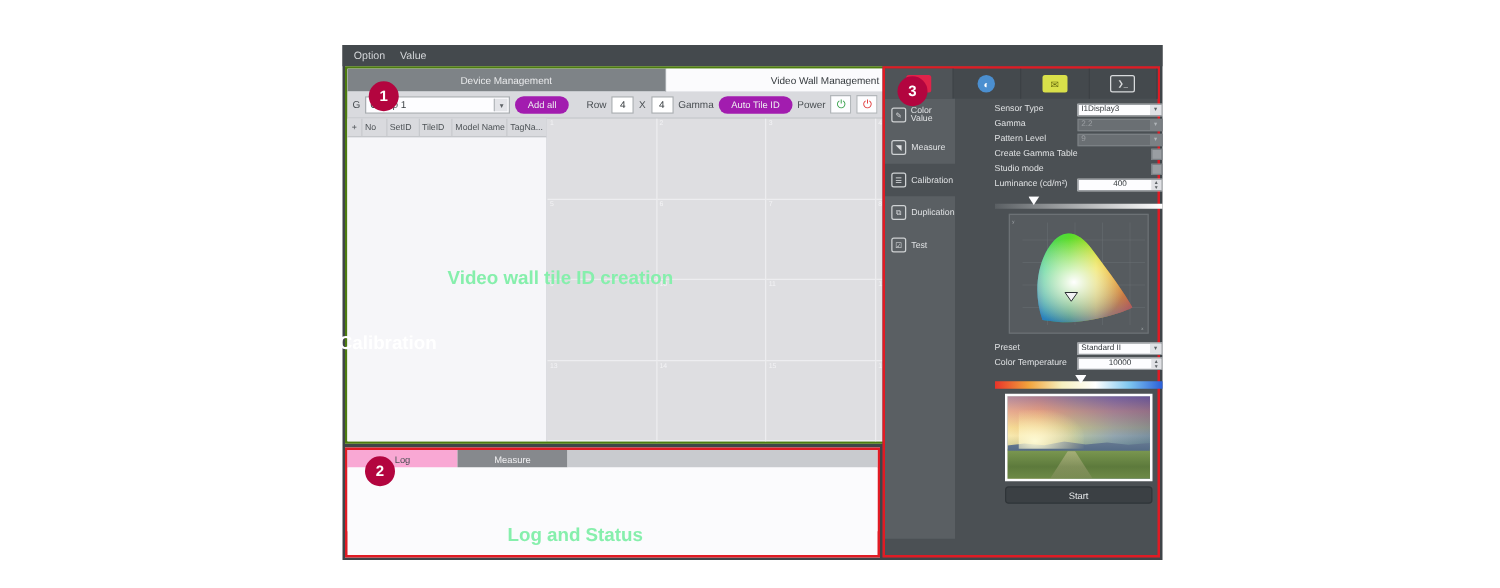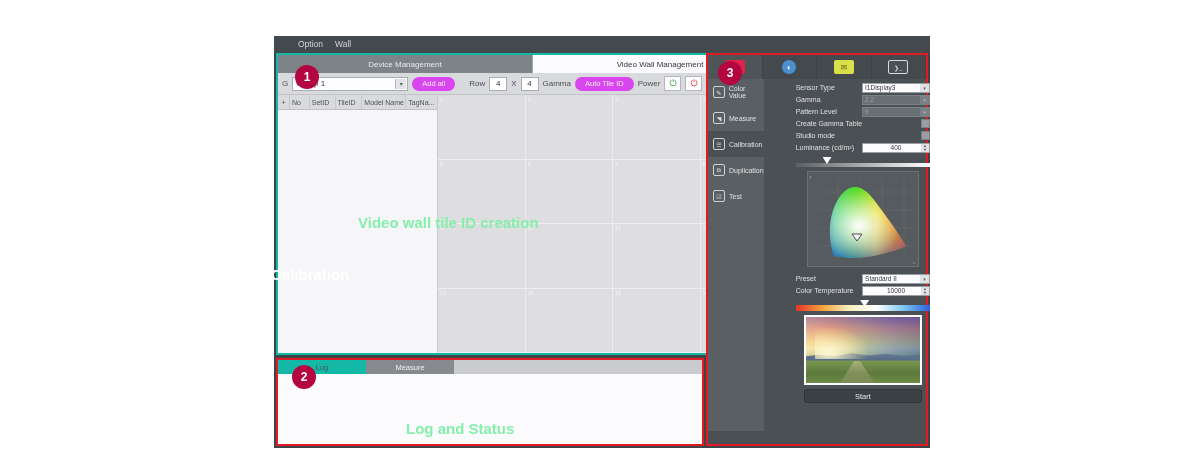--- a/index.html
+++ b/index.html
@@ -23,31 +23,31 @@
   
   .app {
     position: absolute; left: 274px; top: 36px;
     width: 656px; height: 412px;
     background: #3f4448;
   }
 
   
   .menubar {
     position: absolute; left:0; top:0; width:100%; height:17px;
-    background: #44494d; display:flex; align-items:center; padding-left:24px;
+    background: #44494d; display:flex; align-items:center; padding-left:9px;
   }
   .menubar .mi {
     font-size: 8.5px; color:#d2d5d8; margin-right:12px; line-height:17px;
   }
 
   
   .sec1 {
     position: absolute; left: 2px; top: 17px;
     width: 514px; height: 302px;
-    border: 2px solid #14b8a6;
+    border: 2px solid #4d7c0f;
     background: #f1f1f3;
   }
   .tabs-row { display:flex; height:18px; background:#f6f6f8; }
   .tab {
     flex:1; display:flex; align-items:center; justify-content:center;
     font-size:8px; color:#3c4145; background:#7e8387; color:#e9eaec;
     border-right:1px solid #a5a9ad;
   }
   .tab.active { background:#fbfbfd; color:#33383c; }
 
@@ -61,21 +61,21 @@
     display:flex; align-items:center; padding:0 3px;
     font-size:8px; color:#3a3f43; position:relative;
   }
   .combo .arw {
     position:absolute; right:1px; top:1px; bottom:1px; width:11px;
     background:#e3e4e8; border-left:1px solid #b6babe;
     display:flex;align-items:center;justify-content:center;
     font-size:6px; color:#5c6165;
   }
   .pill {
-    height:14px; border-radius:7px; background:#d946ef;
+    height:14px; border-radius:7px; background:#a21caf;
     display:flex;align-items:center;justify-content:center;
     font-size:7.5px; color:#efeff1; padding:0 10px; white-space:nowrap;
   }
   .numbox {
     width:18px; height:14px; background:#fff; border:1px solid #a9adb1;
     display:flex;align-items:center;justify-content:center;
     font-size:8px;color:#33383c;
   }
   .xsep { font-size:8px;color:#4a4f53; }
   .pwrbtn {
@@ -124,21 +124,21 @@
   }
 
   
   .sec2 {
     position:absolute; left:2px; top:322px; width:428px; height:88px;
     border:2px solid #e01b24; background:#fbfbfd;
   }
   .tabs2 { display:flex; height:14px; }
   .tab2 {
     width:88px; display:flex;align-items:center;justify-content:center;
-    font-size:7.5px; color:#4d5256; background:#14b8a6;
+    font-size:7.5px; color:#4d5256; background:#f9a8d4;
   }
   .tab2.inactive { background:#86898d; color:#f0f0f2; }
   .tabs2-fill { flex:1; background:#c9cbcf; }
   .log-area { height:51px; background:#fbfbfd; position:relative; }
   .log-foot {
     height:19px; background:#a9abaf; display:flex; align-items:center;
     justify-content:flex-end; padding-right:4px; gap:5px;
   }
   .btn-sm {
     width:46px;height:13px;border-radius:6px;background:#e6e7ea;
@@ -278,21 +278,21 @@
 </head>
 <body>
 
 <div id="root">
 
 
   <div class="app">
 
     <div class="menubar">
       <div class="mi">Option</div>
-      <div class="mi">Wall</div>
+      <div class="mi">Value</div>
     </div>
 
     <div class="sec1">
 
       <div class="tabs-row">
         <div class="tab">Device Management</div>
         <div class="tab active">Video Wall Management</div>
       </div>
 
       <div class="toolbar1">

